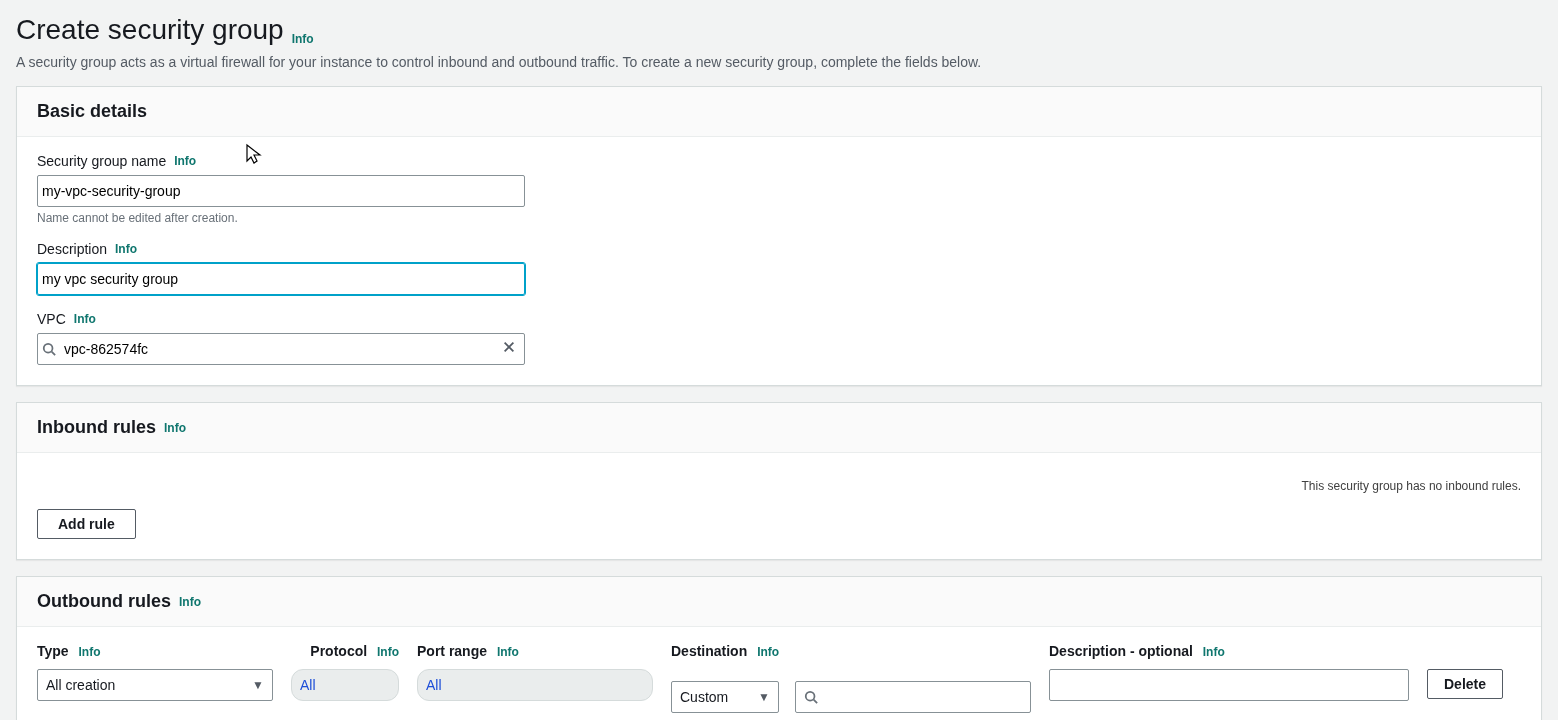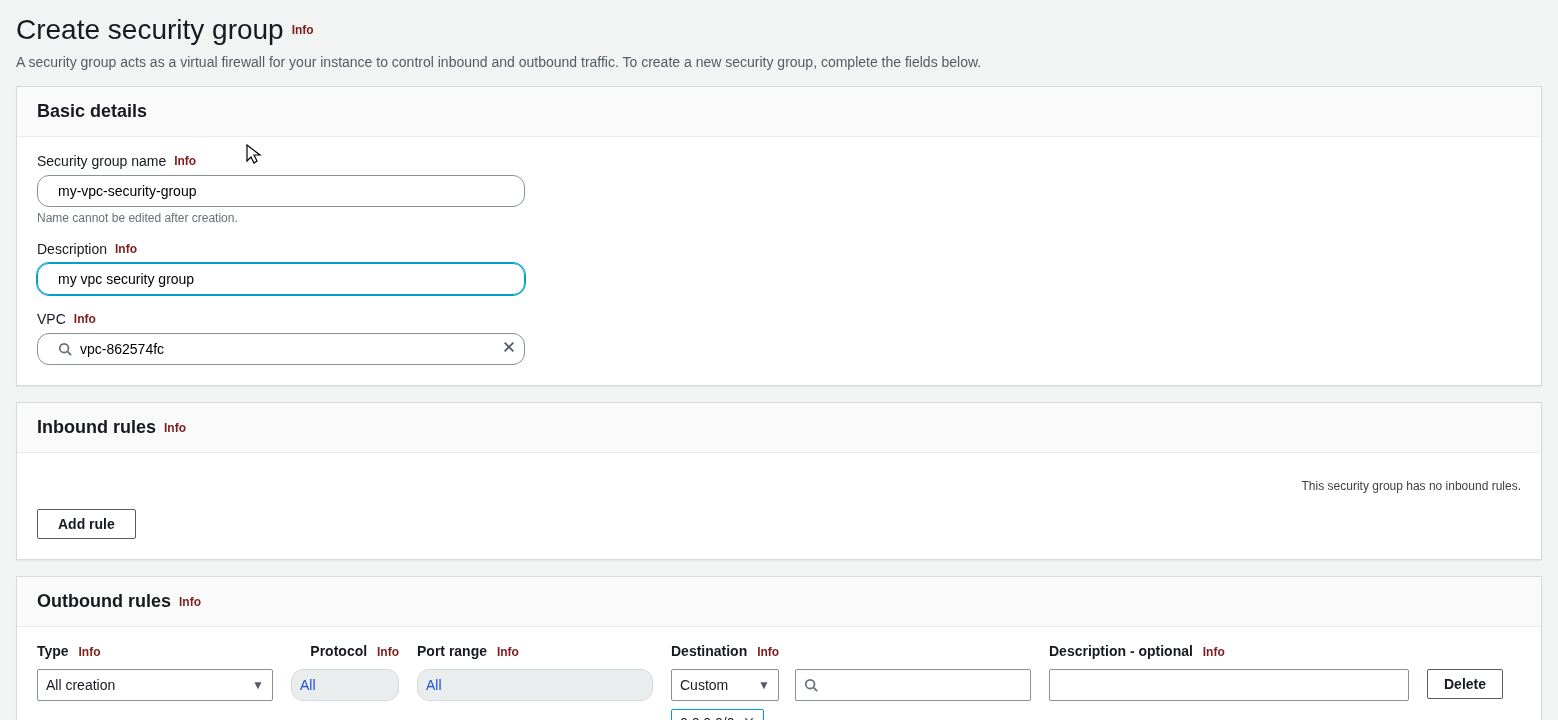--- a/index.html
+++ b/index.html
@@ -5,41 +5,41 @@
   * { box-sizing: border-box; }
   body {
     margin: 0;
     padding: 0;
     background: #f2f3f3;
     font-family: "Amazon Ember", "Helvetica Neue", Arial, sans-serif;
     font-size: 14px;
     color: #16191f;
   }
   .page { padding: 14px 16px 24px 16px; }
-  .page-title-row { display: flex; align-items: center; gap: 8px; }
+  .page-title-row { display: flex; align-items: flex-end; gap: 8px; }
   h1.page-title { font-size: 28px; font-weight: 400; margin: 0; }
-  .info-link { color: #7f1d1d; font-size: 12px; font-weight: 700; cursor: pointer; }
+  .info-link { color: #0f766e; font-size: 12px; font-weight: 700; cursor: pointer; }
   .page-desc { color: #545b64; font-size: 14px; margin: 8px 0 16px 0; }
 
   .panel { background: #fff; border: 1px solid #d5dbdb; margin-bottom: 16px; box-shadow: 0 1px 1px rgba(0,0,0,0.05); }
   .panel-header { background: #fafafa; border-bottom: 1px solid #eaeded; padding: 14px 20px; display:flex; align-items:center; gap:8px;}
   .panel-header h2 { font-size: 18px; font-weight: 700; margin: 0; }
   .panel-body { padding: 16px 20px 20px 20px; }
 
   .form-field { margin-bottom: 16px; }
   .field-label-row { display: flex; align-items: center; gap: 8px; margin-bottom: 6px; }
   .field-label { font-size: 14px; color: #16191f; }
   .field-help { font-size: 12px; color: #687078; margin-top: 4px; }
 
   input[type=text].txt, .select-box, .combo {
     width: 488px;
     height: 32px;
     border: 1px solid #879196;
-    border-radius: 12px;
-    padding: 4px 20px;
+    border-radius: 2px;
+    padding: 4px 4px;
     font-size: 14px;
     font-family: inherit;
     background: #fff;
   }
   input[type=text].txt.focused { border: 1px solid #00a1c9; outline: 1px solid #00a1c9; }
   .combo { display:flex; align-items:center; gap:6px; position:relative; }
   .combo input { border:none; outline:none; flex:1; font-size:14px; font-family:inherit; }
   .combo .clear { position:absolute; right:8px; cursor:pointer; color:#545b64; font-size:16px; }
   .search-icon { color:#687078; font-size:14px; display:inline-flex; }
 
@@ -56,21 +56,21 @@
   .col-desc { width: 360px; }
   .col-delete { width: 80px; }
 
   .rule-row { display:flex; gap:18px; align-items:flex-start; }
 
   .select { position:relative; width:100%; height:32px; border:1px solid #879196; border-radius:2px; background:#fff; display:flex; align-items:center; padding:0 28px 0 8px; cursor:pointer; }
   .select .caret { position:absolute; right:8px; font-size:12px; color:#545b64; }
   .readonly-box { width:100%; height:32px; border:1px solid #d5dbdb; background:#eaeded; border-radius:12px; padding:4px 8px; color:#1d4ed8; display:flex; align-items:center; }
 
   .dest-stack { display:flex; flex-direction:column; gap:8px; }
-  .dest-top { display:flex; gap:16px; }
+  .dest-top { display:flex; gap:16px;margin-top:12px; }
   .dest-select { width:108px; }
   .dest-search { flex:1; height:32px; border:1px solid #879196; border-radius:2px; display:flex; align-items:center; padding:0 8px; gap:6px; }
   .dest-search input { border:none; outline:none; flex:1; font-size:14px; }
 
   .tag-chip { display:inline-flex; align-items:center; gap:8px; border:1px solid #00a1c9; border-radius:2px; padding:4px 8px; font-size:14px; color:#16191f; }
   .tag-chip .x { color:#545b64; cursor:pointer; font-size:15px; }
 
   .desc-input { width:100%; height:32px; border:1px solid #879196; border-radius:2px; padding:4px 8px; font-size:14px; font-family:inherit; }
 
   .cursor { position:absolute; pointer-events:none; }

